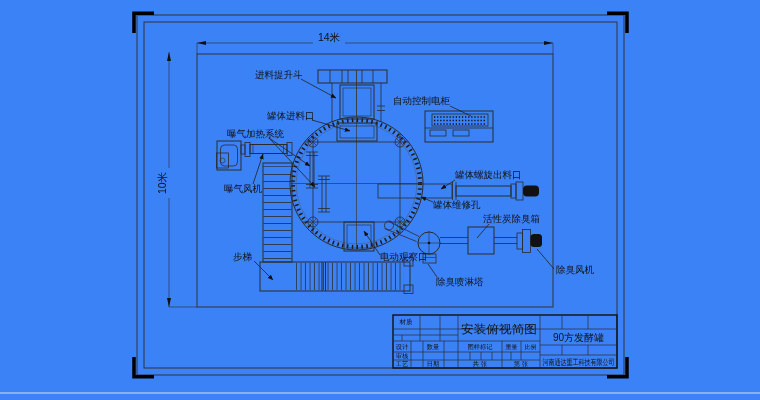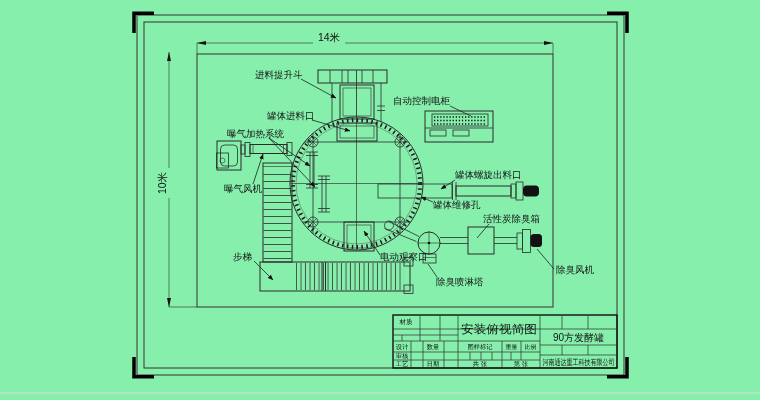--- a/index.html
+++ b/index.html
@@ -1,16 +1,16 @@
 <!DOCTYPE html>
 <html><head>
 <meta charset="utf-8">
 <style>
   html,body{margin:0;padding:0;background:#ffffff;}
-  .page{width:760px;height:400px;position:relative;background:#86efac;overflow:hidden;
+  .page{width:760px;height:400px;position:relative;background:#3b82f6;overflow:hidden;
         font-family:"Liberation Sans", sans-serif;}
   svg{display:block;}
   .ln{stroke:#2b2b2b;fill:none;stroke-width:1;}
   .tn{stroke:#2b2b2b;fill:none;stroke-width:.6;}
   .md{stroke:#2b2b2b;fill:none;stroke-width:.8;}
   .cl{stroke:#3a3a3a;fill:none;stroke-width:.7;}
   .frm{stroke:#333;fill:none;stroke-width:1;}
   .tbl{stroke:#2b2b2b;fill:none;stroke-width:.7;}
   .tblo{stroke:#111;fill:none;stroke-width:1.4;}
   .ldr{stroke:#222;fill:none;stroke-width:.8;}

